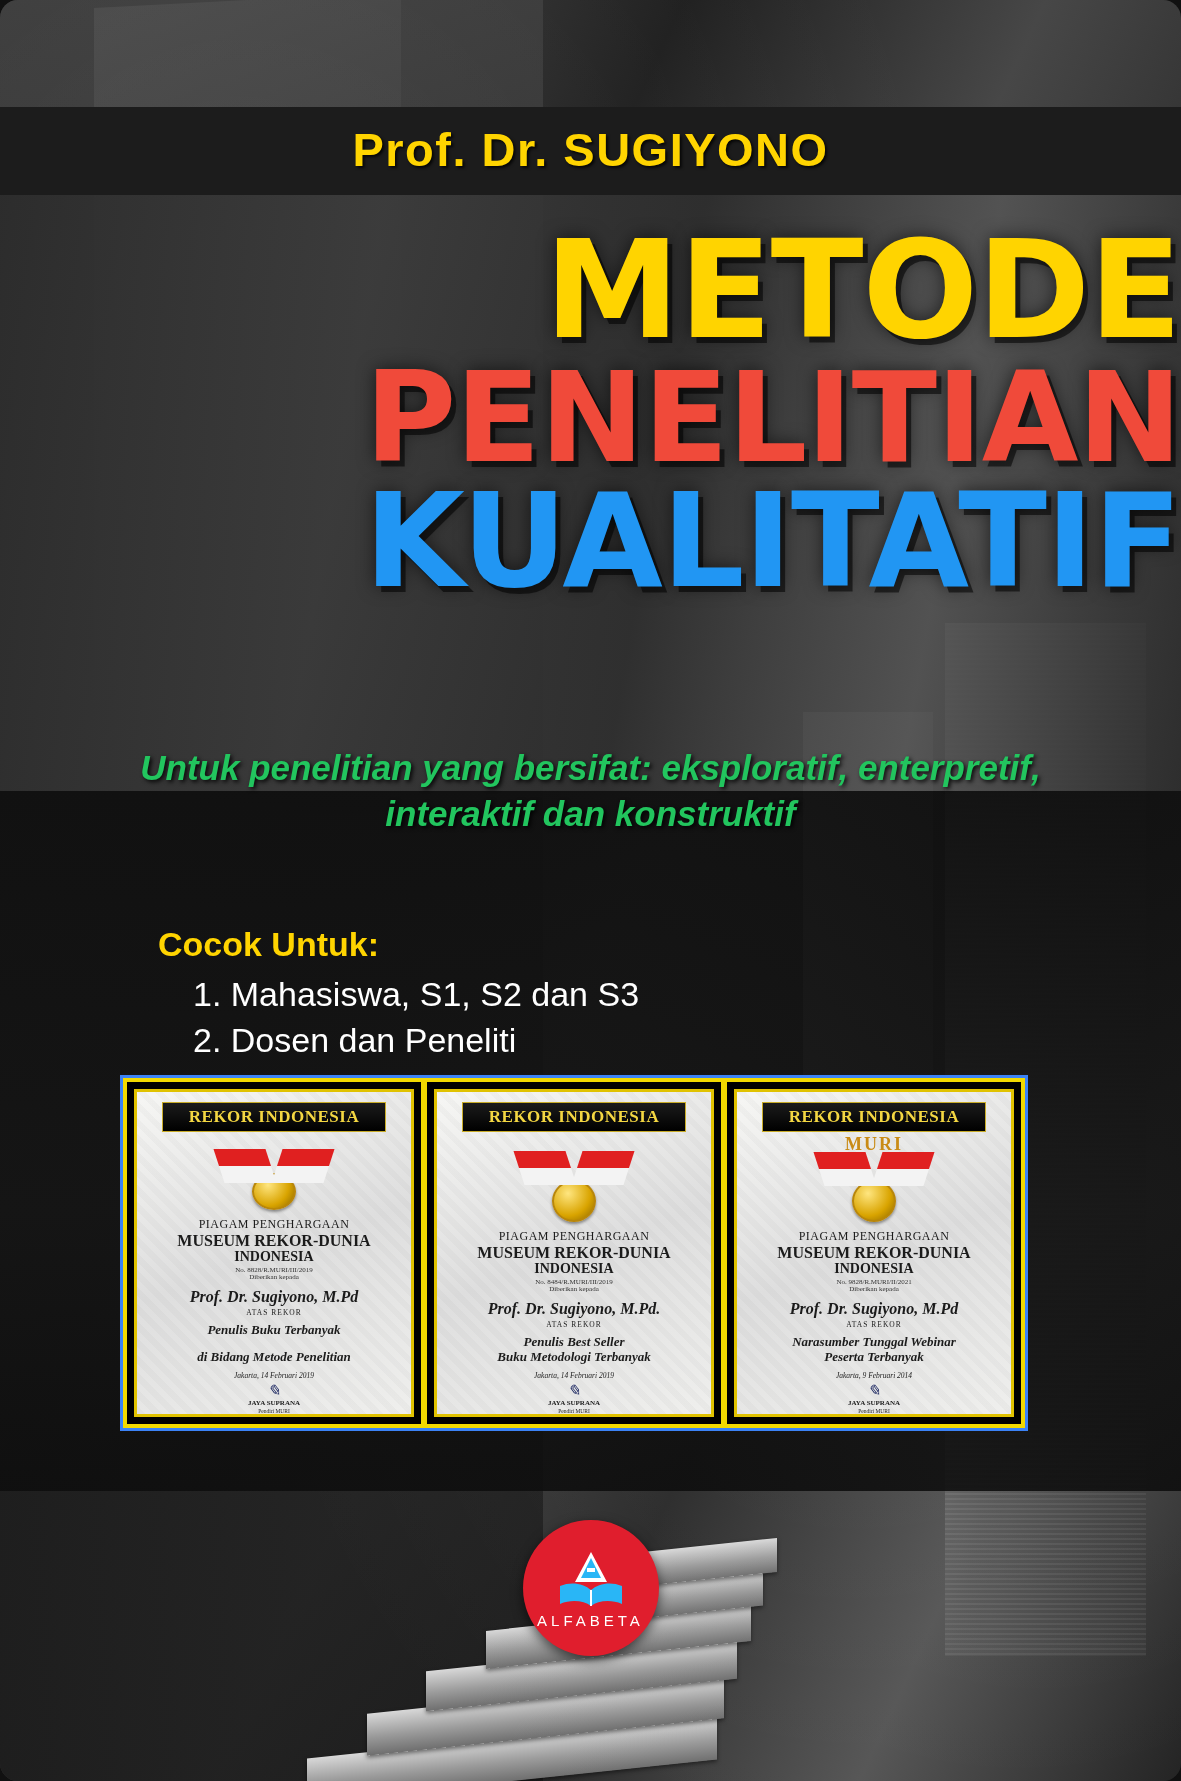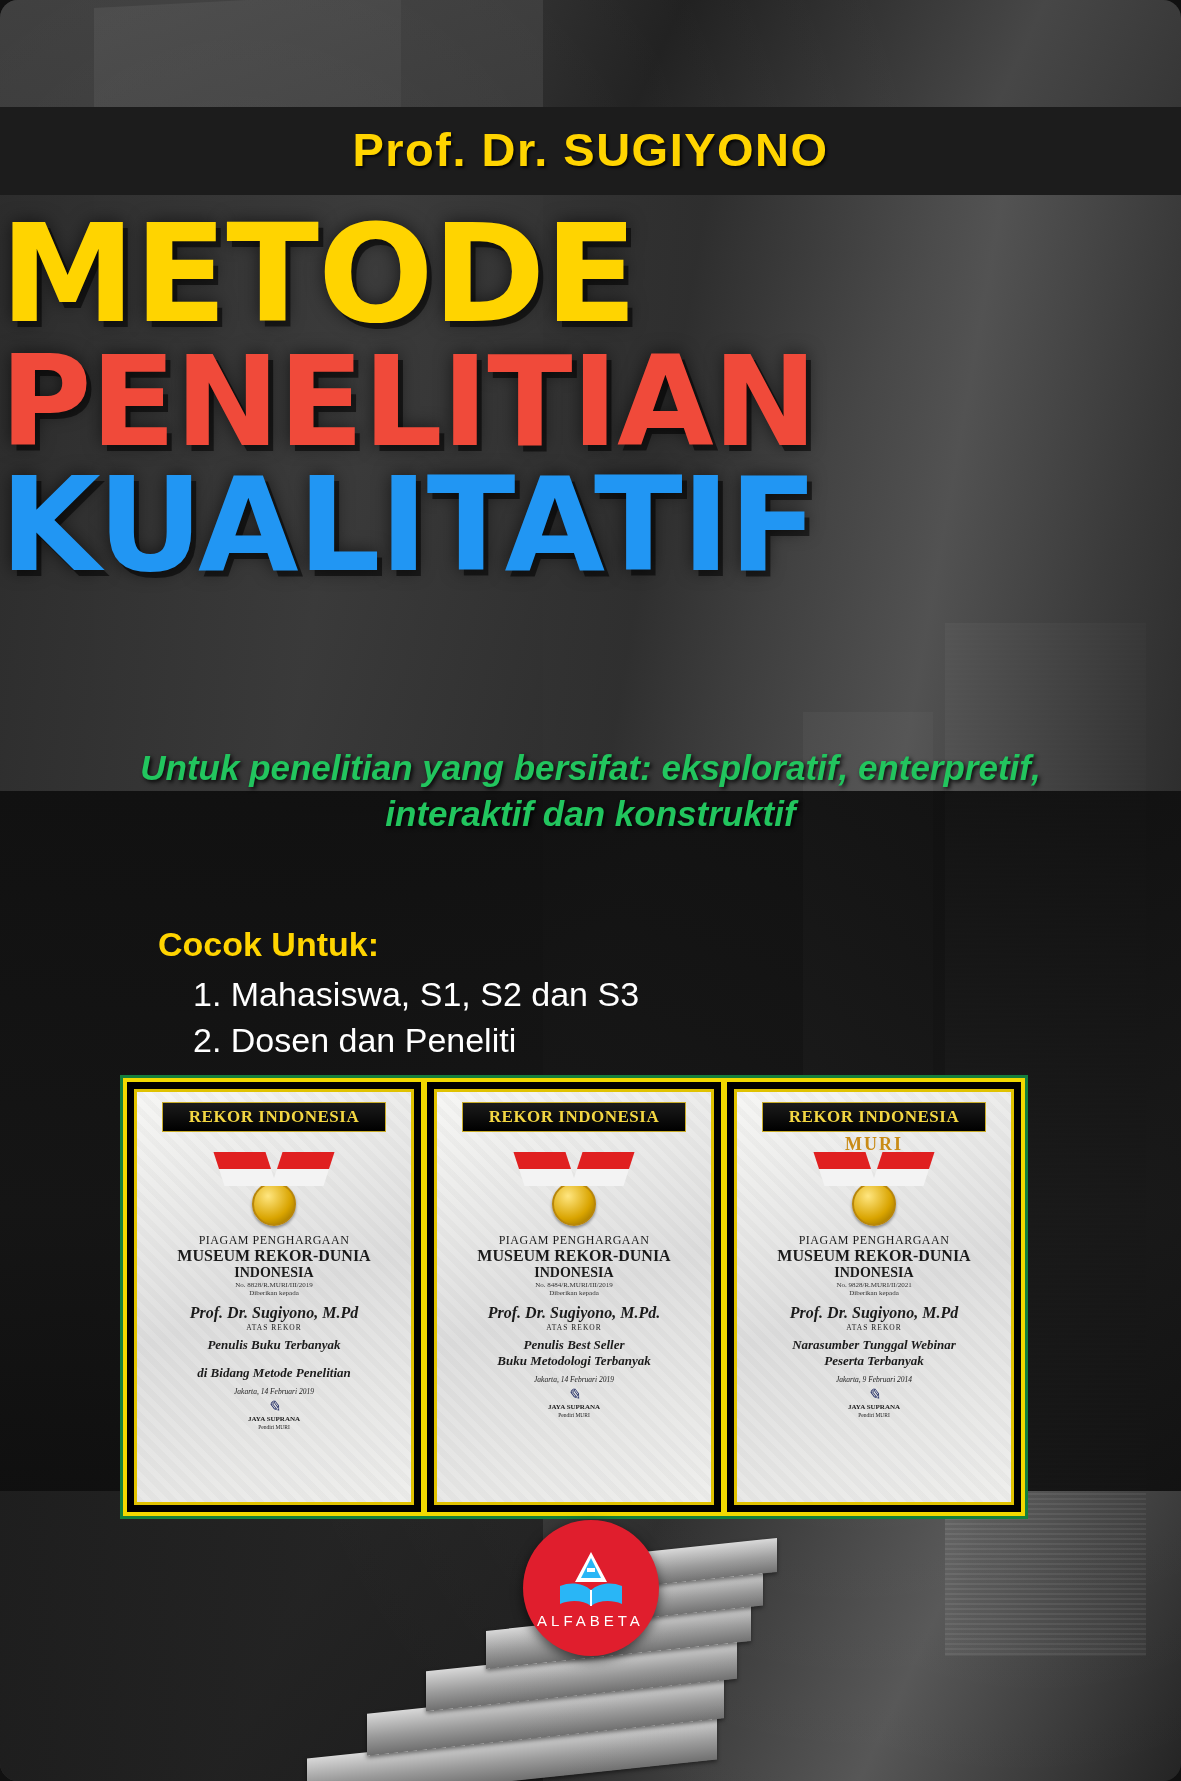--- a/index.html
+++ b/index.html
@@ -116,24 +116,24 @@
     color: #ffd400;
     font-size: 47px;
     font-weight: bold;
     letter-spacing: 1.5px;
     text-shadow: 2px 2px 3px rgba(0,0,0,.8);
   }
 
   
   .titles {
     position: absolute;
-    top: 210px;
+    top: 226px;
     left: 0;
     width: 100%;
-    text-align: left;
+    text-align: right;
     line-height: .95;
   }
   .t-line {
     font-weight: bold;
     letter-spacing: -1px;
     font-family: "DejaVu Sans", sans-serif;
   }
   .t1 {
     font-size: 136px;
     color: #ffd400;
@@ -186,23 +186,23 @@
     line-height: 1.35;
     color: #ffffff;
   }
 
   
   .certs {
     position: absolute;
     top: 1075px;
     left: 120px;
     width: 908px;
-    height: 444px;
+    height: 356px;
     background: #f2d900;
-    border: 3px solid #15803d;
+    border: 3px solid #3b82f6;
     display: flex;
     gap: 6px;
     padding: 4px;
     box-sizing: border-box;
   }
   .cert {
     flex: 1;
     background: #000;
     padding: 7px;
     box-sizing: border-box;

